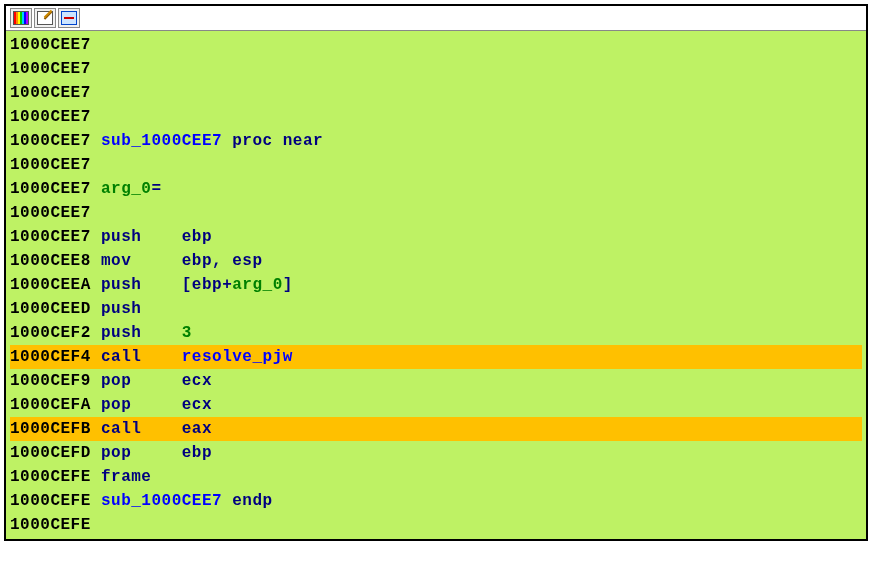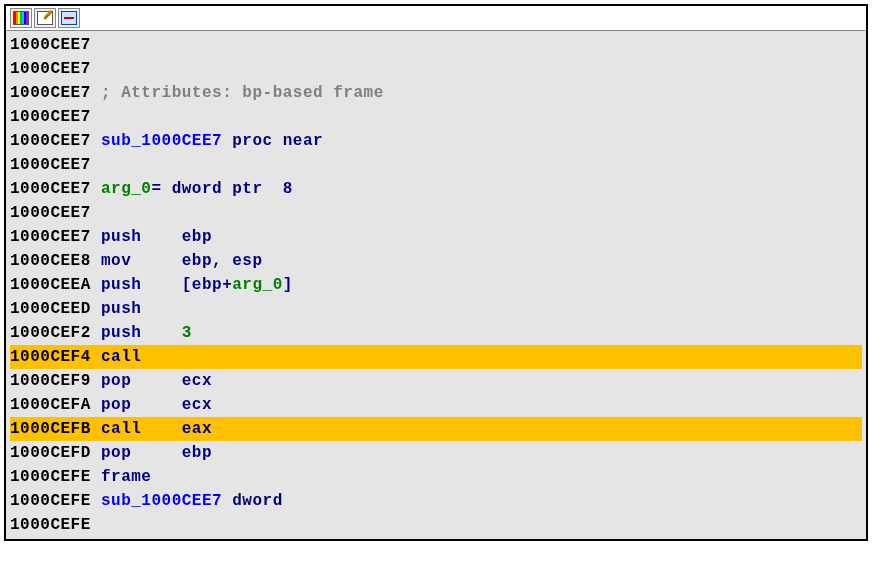--- a/index.html
+++ b/index.html
@@ -6,21 +6,21 @@
   body {
     font-family: 'Courier New', 'Lucida Console', monospace;
     font-size: 16px;
     font-weight: bold;
     background: #fff;
     padding: 4px;
   }
   .window {
     border: 2px solid #000;
     width: 864px;
-    background: #e5e5e5;
+    background: #bef264;
   }
   .toolbar {
     display: flex;
     gap: 2px;
     padding: 2px 4px;
     background: #fff;
     border-bottom: 1px solid #888;
   }
   .toolbar-btn {
     width: 22px;
@@ -104,34 +104,34 @@
       <div class="icon-edit"></div>
     </div>
     <div class="toolbar-btn">
       <div class="icon-graph"></div>
     </div>
   </div>
 
   <div class="listing" id="listing">
       <div class="line"><span class="addr">1000CEE7</span></div>
       <div class="line"><span class="addr">1000CEE7</span></div>
-      <div class="line"><span class="addr">1000CEE7</span><span> </span><span class="comment-gray">; Attributes: bp-based frame</span></div>
+      <div class="line"><span class="addr">1000CEE7</span><span> </span></div>
       <div class="line"><span class="addr">1000CEE7</span></div>
       <div class="line"><span class="addr">1000CEE7</span><span> </span><span class="proc">sub_1000CEE7 </span><span class="keyword">proc near</span></div>
       <div class="line"><span class="addr">1000CEE7</span></div>
-      <div class="line"><span class="addr">1000CEE7</span><span> </span><span class="arg">arg_0</span><span class="keyword">= </span><span class="keyword">dword ptr  8</span></div>
+      <div class="line"><span class="addr">1000CEE7</span><span> </span><span class="arg">arg_0</span><span class="keyword">= </span></div>
       <div class="line"><span class="addr">1000CEE7</span></div>
       <div class="line"><span class="addr">1000CEE7</span><span> </span><span class="keyword">push    </span><span class="operand">ebp</span></div>
       <div class="line"><span class="addr">1000CEE8</span><span> </span><span class="keyword">mov     </span><span class="operand">ebp</span><span class="keyword">, </span><span class="operand">esp</span></div>
       <div class="line"><span class="addr">1000CEEA</span><span> </span><span class="keyword">push    </span><span class="keyword">[</span><span class="operand">ebp</span><span class="keyword">+</span><span class="arg">arg_0</span><span class="keyword">]</span></div>
       <div class="line"><span class="addr">1000CEED</span><span> </span><span class="keyword">push    </span></div>
       <div class="line"><span class="addr">1000CEF2</span><span> </span><span class="keyword">push    </span><span class="arg">3</span></div>
-      <div class="line highlighted"><span class="addr">1000CEF4</span><span> </span><span class="keyword">call    </span></div>
+      <div class="line highlighted"><span class="addr">1000CEF4</span><span> </span><span class="keyword">call    </span><span class="call-target">resolve_pjw</span></div>
       <div class="line"><span class="addr">1000CEF9</span><span> </span><span class="keyword">pop     </span><span class="operand">ecx</span></div>
       <div class="line"><span class="addr">1000CEFA</span><span> </span><span class="keyword">pop     </span><span class="operand">ecx</span></div>
       <div class="line highlighted"><span class="addr">1000CEFB</span><span> </span><span class="keyword">call    </span><span class="operand">eax</span></div>
       <div class="line"><span class="addr">1000CEFD</span><span> </span><span class="keyword">pop     </span><span class="operand">ebp</span></div>
       <div class="line"><span class="addr">1000CEFE</span><span> </span><span class="keyword">frame</span></div>
-      <div class="line"><span class="addr">1000CEFE</span><span> </span><span class="proc">sub_1000CEE7 </span><span class="keyword">dword</span></div>
+      <div class="line"><span class="addr">1000CEFE</span><span> </span><span class="proc">sub_1000CEE7 </span><span class="keyword">endp</span></div>
       <div class="line"><span class="addr">1000CEFE</span></div>
     </div>
 
 </div>
 
 </body></html>

